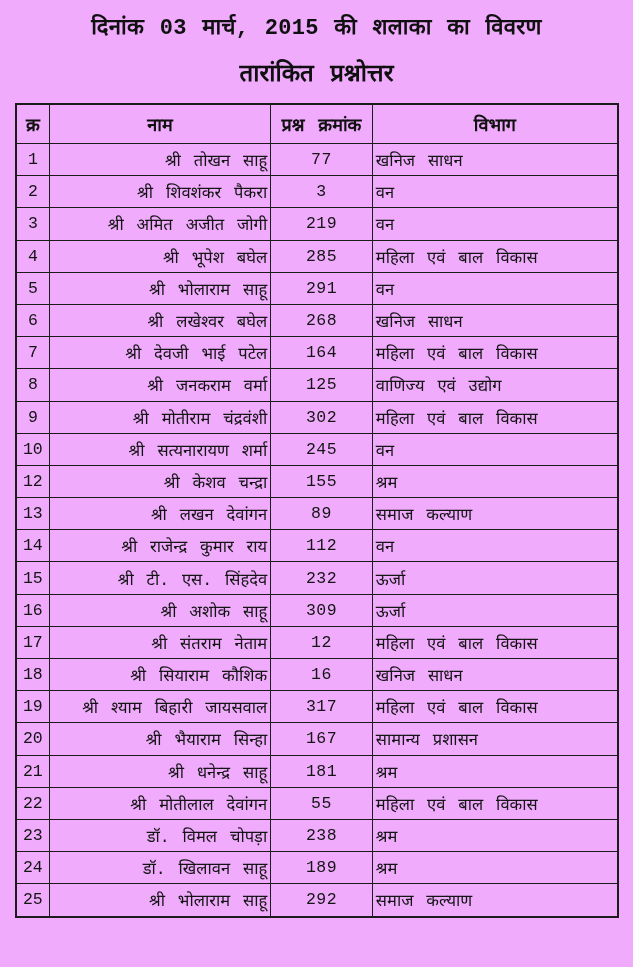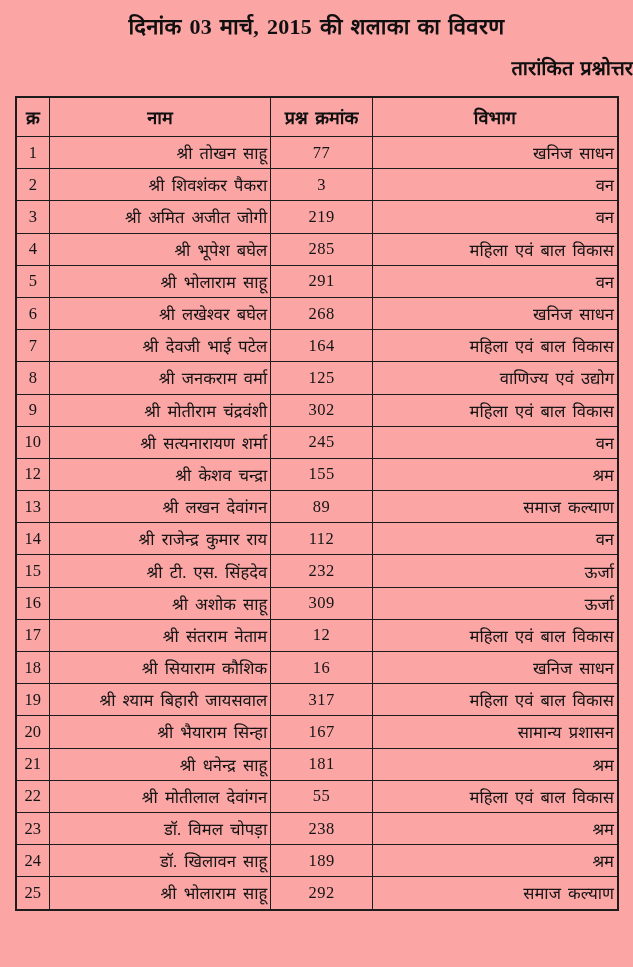--- a/index.html
+++ b/index.html
@@ -5,40 +5,40 @@
   html, body {
     margin: 0;
     padding: 0;
     background: #e9e9e7;
   }
   .page {
     position: relative;
     width: 633px;
     height: 967px;
     margin: 0 auto;
-    background: #fca5a5;
-    font-family: Liberation Serif, serif;
+    background: #f0abfc;
+    font-family: Liberation Mono, monospace;
     color: #161616;
     overflow: hidden;
   }
   .doc-title {
     margin: 0;
     padding-top: 10px;
     text-align: center;
     font-size: 22px;
     font-weight: bold;
     color: #101010;
     letter-spacing: 0.3px;
     word-spacing: 2px;
   }
   .doc-subtitle {
     margin: 0;
     padding-top: 14px;
-    text-align: right;
-    font-size: 20px;
+    text-align: center;
+    font-size: 24px;
     font-weight: bold;
     color: #101010;
     word-spacing: 2px;
   }
   table.shalaka {
     border-collapse: collapse;
     table-layout: fixed;
     margin: 15px 12px 0 15px;
     width: 604px;
     background: transparent;
@@ -66,21 +66,21 @@
     overflow: hidden;
     white-space: nowrap;
   }
   .col-no   { width: 33px;  }
   .col-name { width: 220px; }
   .col-qno  { width: 101px; }
   .col-dept { width: 244px; border-radius: 13px; }
   td.col-no   { text-align: center; }
   td.col-name { text-align: right; padding-left: 6px; word-spacing: 3px; }
   td.col-qno  { text-align: center; font-size: 16px; letter-spacing: 0.5px; }
-  td.col-dept { text-align: right; padding-left: 5px; word-spacing: 3px; }
+  td.col-dept { text-align: left; padding-left: 5px; word-spacing: 3px; }
 </style>
 </head>
 <body>
 
 <div class="page">
   <h1 class="doc-title">दिनांक 03 मार्च, 2015 की शलाका का विवरण</h1>
   <h2 class="doc-subtitle">तारांकित प्रश्नोत्तर</h2>
 
   <table class="shalaka">
     <colgroup>

